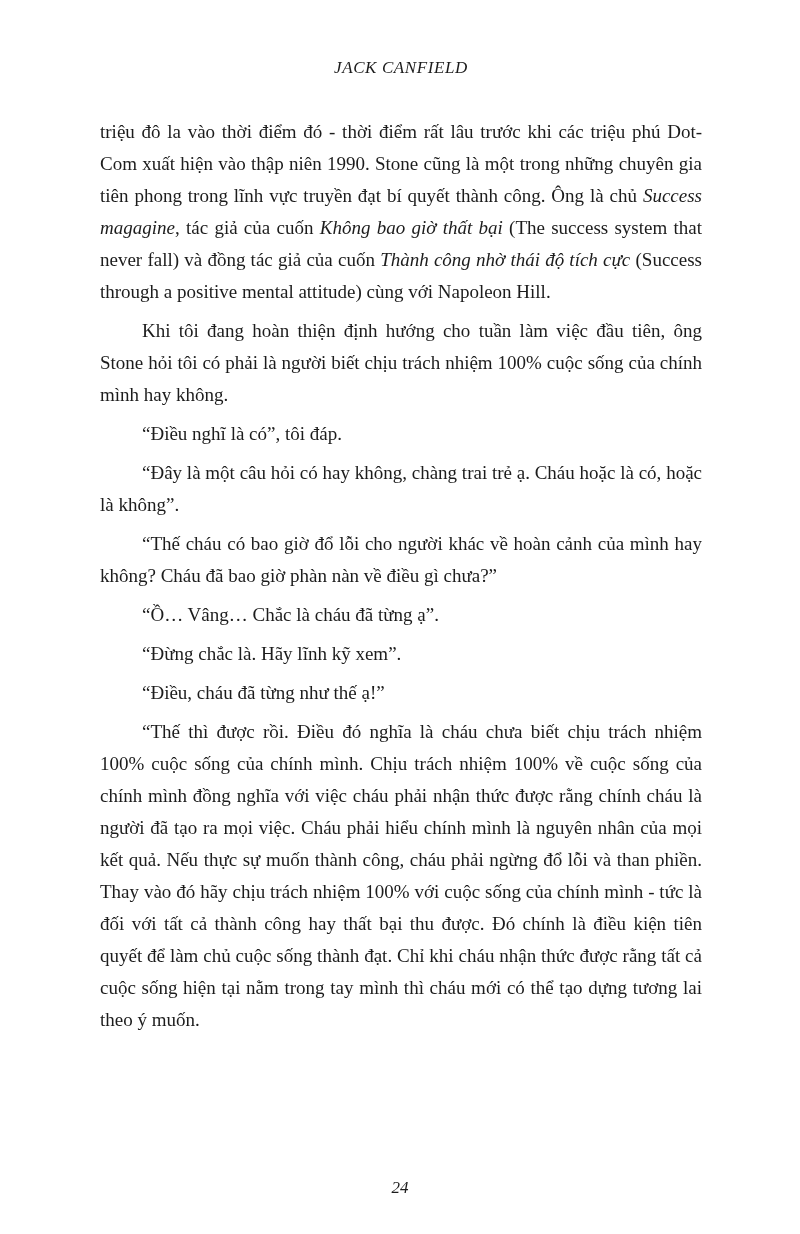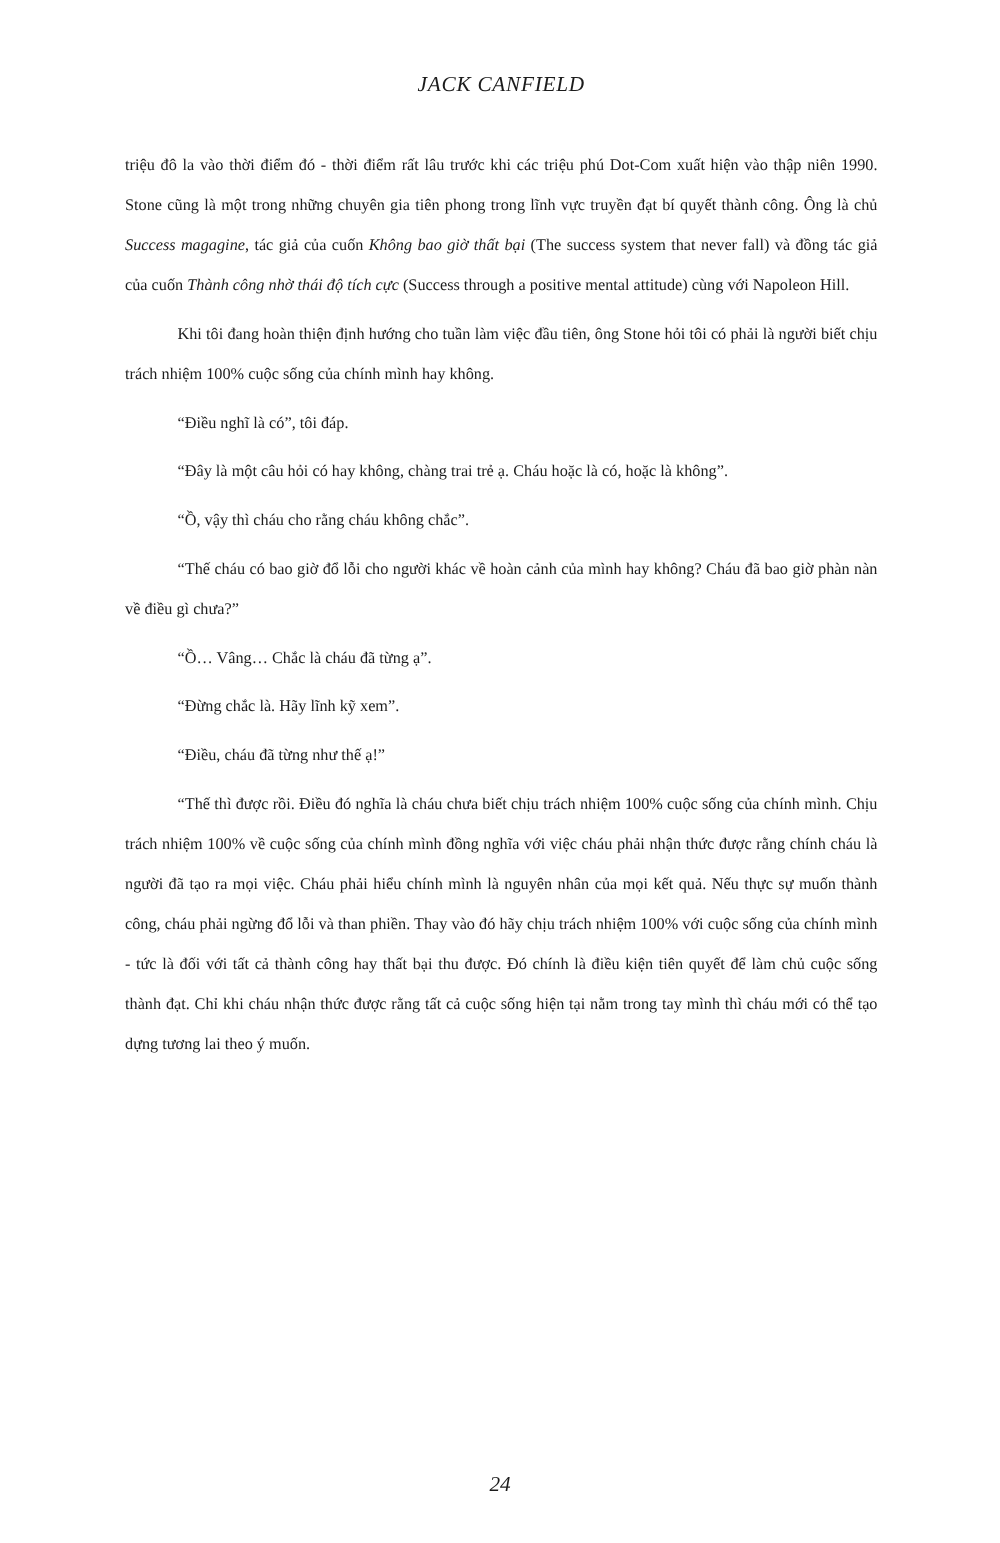--- a/index.html
+++ b/index.html
@@ -22,21 +22,21 @@
   .running-header {
     text-align: center;
     font-style: italic;
     font-size: 17px;
     letter-spacing: 0.6px;
     margin-bottom: 38px;
     color: #1c1c1c;
   }
   .page-body p.para {
     margin: 0 0 7px 0;
-    font-size: 13px;
+    font-size: 19px;
     line-height: 32px;
     text-align: justify;
     text-justify: inter-word;
   }
   .page-body p.para.indent {
     text-indent: 42px;
   }
   .page-body em {
     font-style: italic;
   }
@@ -55,21 +55,20 @@
 <body>
 
 <div class="page">
   <div class="running-header">JACK CANFIELD</div>
 
   <div class="page-body">
       <p class="para"><span>triệu đô la vào thời điểm đó - thời điểm rất lâu trước khi các triệu phú Dot-Com xuất hiện vào thập niên 1990. Stone cũng là một trong những chuyên gia tiên phong trong lĩnh vực truyền đạt bí quyết thành công. Ông là chủ </span><em>Success magagine</em><span>, tác giả của cuốn </span><em>Không bao giờ thất bại</em><span> (The success system that never fall) và đồng tác giả của cuốn </span><em>Thành công nhờ thái độ tích cực</em><span> (Success through a positive mental attitude) cùng với Napoleon Hill.</span></p>
       <p class="para indent"><span>Khi tôi đang hoàn thiện định hướng cho tuần làm việc đầu tiên, ông Stone hỏi tôi có phải là người biết chịu trách nhiệm 100% cuộc sống của chính mình hay không.</span></p>
       <p class="para indent"><span>“Điều nghĩ là có”, tôi đáp.</span></p>
       <p class="para indent"><span>“Đây là một câu hỏi có hay không, chàng trai trẻ ạ. Cháu hoặc là có, hoặc là không”.</span></p>
-      <p class="para indent"><span>“Ồ, vậy thì cháu cho rằng cháu không chắc”.</span></p>
       <p class="para indent"><span>“Thế cháu có bao giờ đổ lỗi cho người khác về hoàn cảnh của mình hay không? Cháu đã bao giờ phàn nàn về điều gì chưa?”</span></p>
       <p class="para indent"><span>“Ồ… Vâng… Chắc là cháu đã từng ạ”.</span></p>
       <p class="para indent"><span>“Đừng chắc là. Hãy lĩnh kỹ xem”.</span></p>
       <p class="para indent"><span>“Điều, cháu đã từng như thế ạ!”</span></p>
       <p class="para indent"><span>“Thế thì được rồi. Điều đó nghĩa là cháu chưa biết chịu trách nhiệm 100% cuộc sống của chính mình. Chịu trách nhiệm 100% về cuộc sống của chính mình đồng nghĩa với việc cháu phải nhận thức được rằng chính cháu là người đã tạo ra mọi việc. Cháu phải hiểu chính mình là nguyên nhân của mọi kết quả. Nếu thực sự muốn thành công, cháu phải ngừng đổ lỗi và than phiền. Thay vào đó hãy chịu trách nhiệm 100% với cuộc sống của chính mình - tức là đối với tất cả thành công hay thất bại thu được. Đó chính là điều kiện tiên quyết để làm chủ cuộc sống thành đạt. Chỉ khi cháu nhận thức được rằng tất cả cuộc sống hiện tại nằm trong tay mình thì cháu mới có thể tạo dựng tương lai theo ý muốn.</span></p>
     </div>
 
   <div class="page-number">24</div>
 </div>
 

